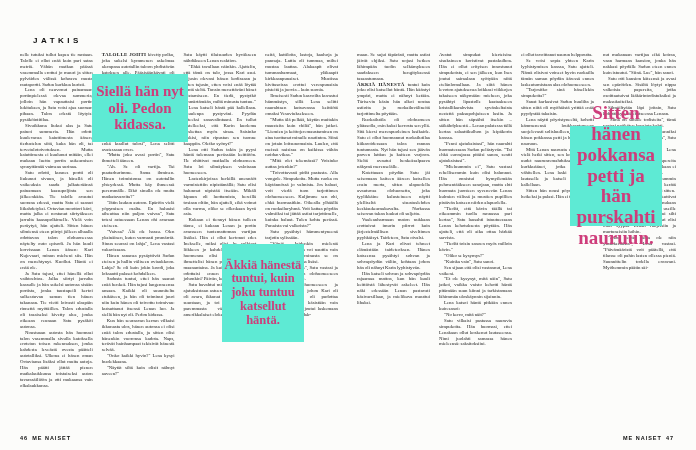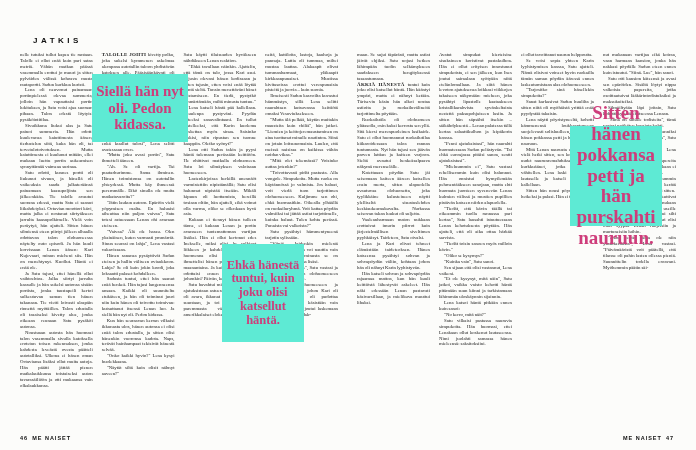--- a/index.html
+++ b/index.html
@@ -126,21 +126,21 @@
           <p>"Kyllä. Pahoinpitelyistä", Lena vahvisti.</p>
           <p>Satu silmäili vielä joitain papereita ja sulki sitten kansion. Kumpikaan ei sanonut hetkeen yhtään mitään.</p>
           <p>"Eikö olisi mieluummin kannattanut erota kuin alkaa kerätä lääkärintodistuksia?" hän kysyi sitten.</p>
           <p>Lääkärintodistukset vaikuttivat aidoilta ja päivämääriensä mukaan lääkärissäkäynnit ajoittuivat useille vuosille. Mutta hänestä tuntui silti mahdottomalta uskoa, että Kari olisi ollut syypää Lenan ruhjeisiin ja murtuneisiin luihin.</p>
           <p>"Asiat eivät aina ole niin yksinkertaisia", Lena vastasi. "Päivämääristä voit päätellä, että tilanne oli pahin lasten ollessa pieniä. Suunnittelin todella eroavani. Myöhemmin päätin säi-</p>
         </div>
       </div>
   </section>
 
   <div class="pull-quote q1">Siellä hän nyt oli. Pedon kidassa.</div>
-  <div class="pull-quote q2">Ehkä hänestä tuntui, kuin joku olisi katsellut häntä.</div>
+  <div class="pull-quote q2">Äkkiä hänestä tuntui, kuin joku tuntuu katsellut häntä.</div>
   <div class="pull-quote q3">Sitten hänen pokkansa petti ja hän purskahti nauruun.</div>
 
   <div class="folio folio-left">
     <span>46</span>
     <span>ME NAISET</span>
   </div>
   <div class="folio folio-right">
     <span>ME NAISET</span>
     <span>47</span>
   </div>

